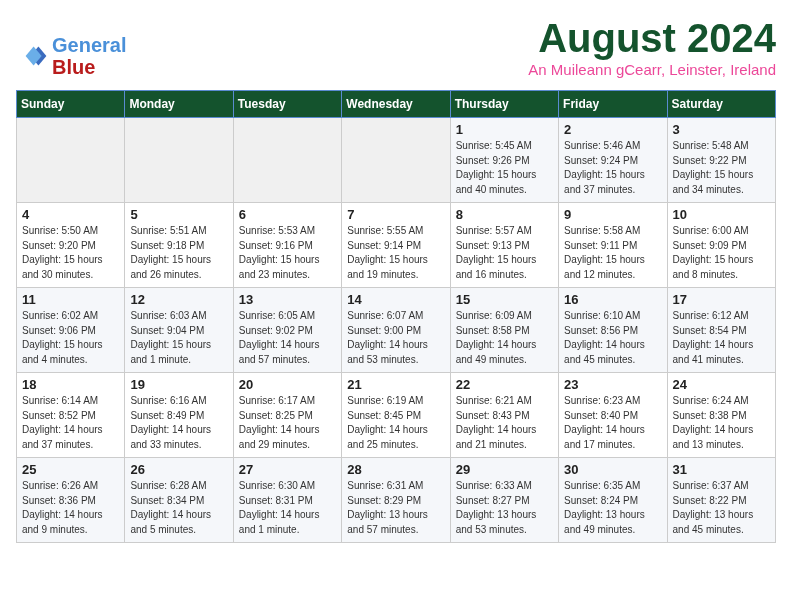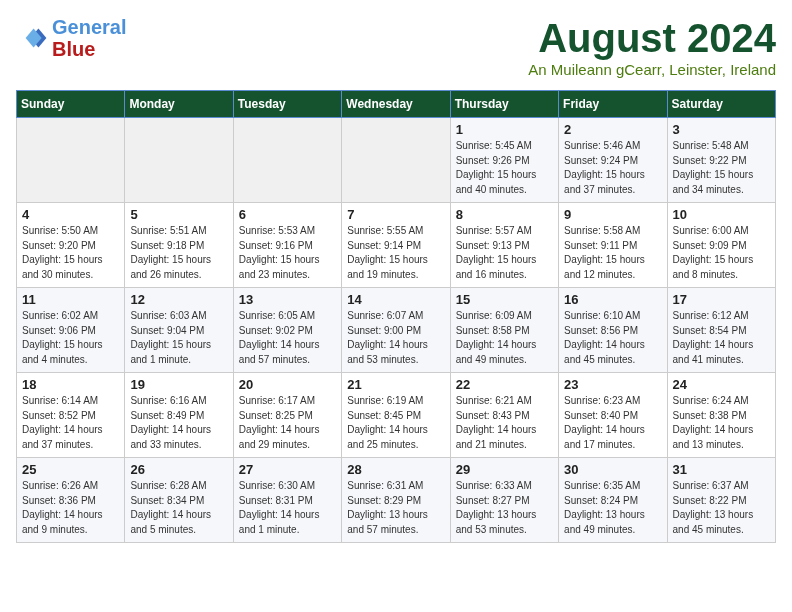--- a/index.html
+++ b/index.html
@@ -6,21 +6,21 @@
     body {
       font-family: Arial, sans-serif;
       background: #fff;
       width: 792px;
       min-height: 612px;
       padding: 16px;
     }
     .header {
       display: flex;
       justify-content: space-between;
-      align-items: flex-start;
+      align-items: flex-end;
       margin-bottom: 12px;
     }
     .logo {
       display: flex;
       align-items: center;
     }
     .logo-text {
       font-size: 20px;
       font-weight: bold;
       color: #1a1a2e;
@@ -37,21 +37,21 @@
     .title-block {
       text-align: right;
     }
     .month-title {
       font-size: 40px;
       font-weight: bold;
       color: #14532d;
     }
     .location-title {
       font-size: 15px;
-      color: #4d7c0f;
+      color: #ec4899;
     }
     table {
       width: 100%;
       border-collapse: collapse;
       table-layout: fixed;
     }
     thead tr th {
       background: #14532d;
       color: #fff;
       font-size: 12px;

